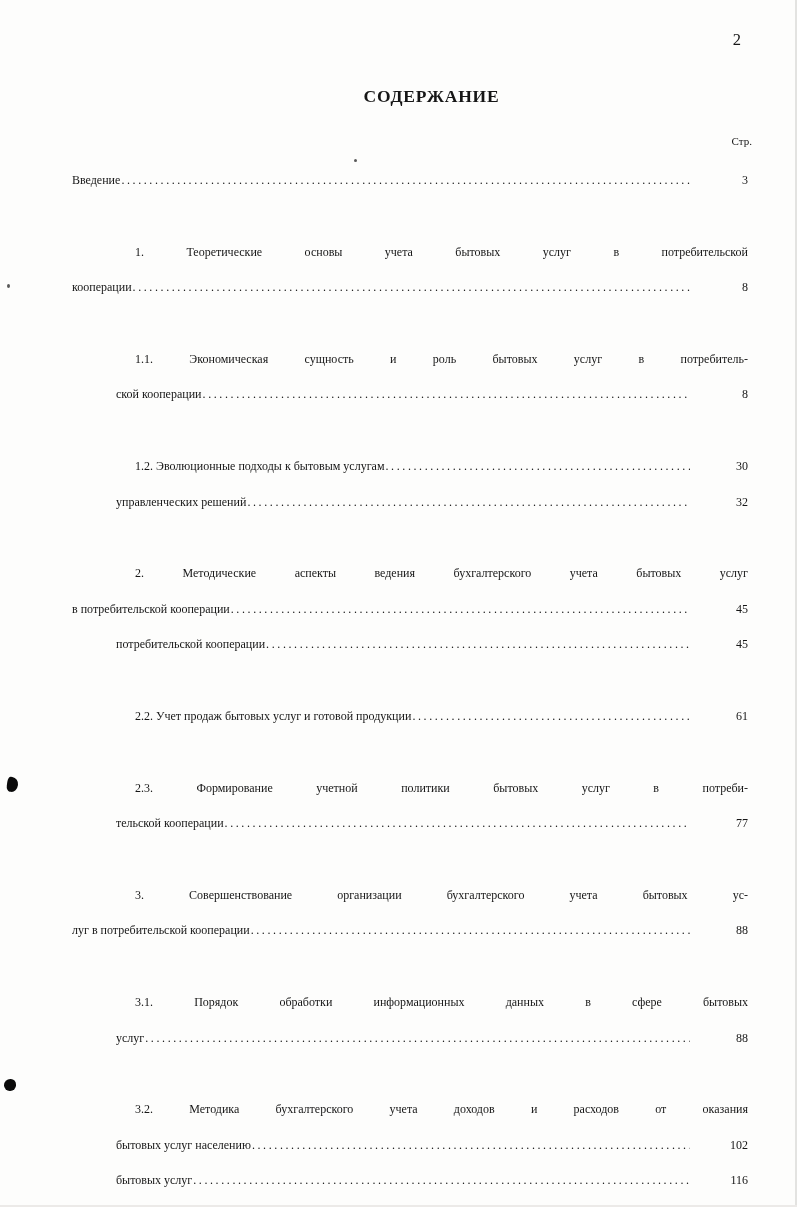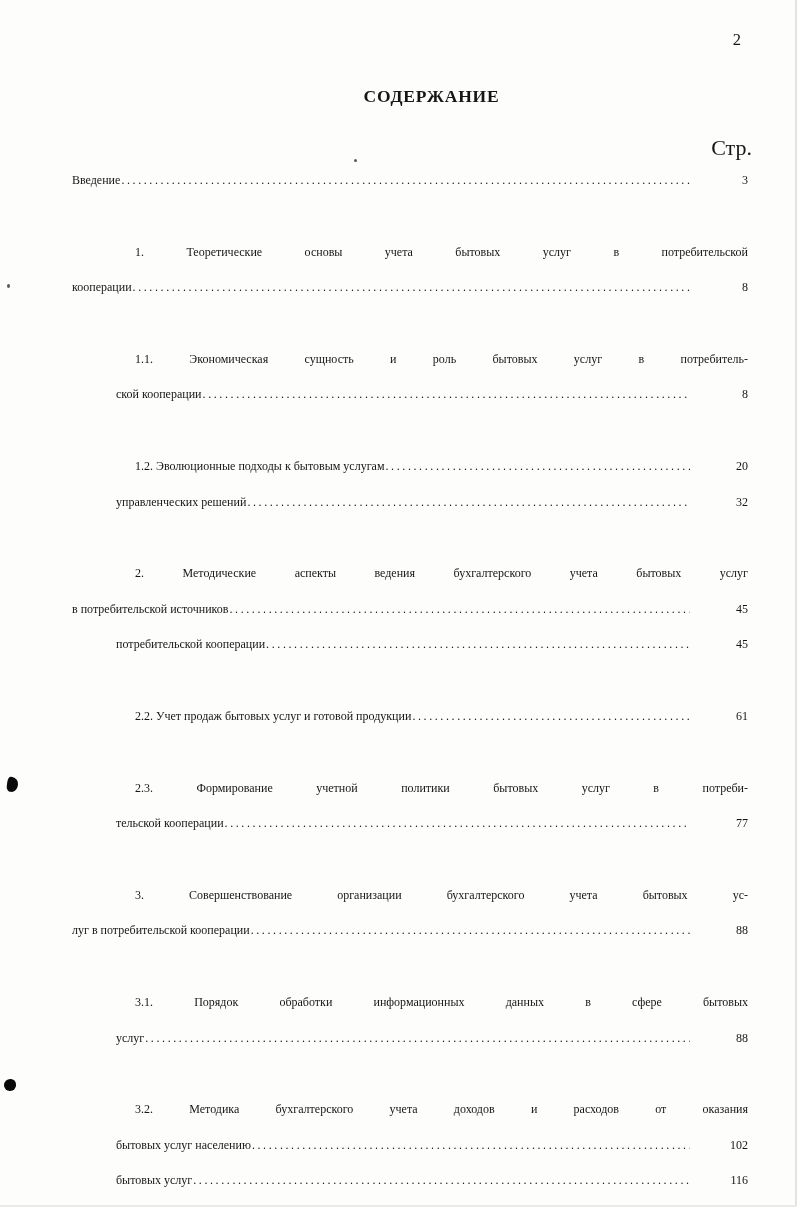--- a/index.html
+++ b/index.html
@@ -32,21 +32,21 @@
     position: absolute; top: 86px; left: 0; right: 0;
     margin: 0;
     text-align: center;
     transform: translateX(33px);
     font-size: 17.5px;
     font-weight: bold;
     letter-spacing: 0.8px;
   }
   .col-header {
     position: absolute; top: 135px; right: 45px;
-    font-size: 22px;
+    font-size: 11px;
   }
   .toc {
     position: absolute; top: 163px; left: 72px;
     width: 676px;
     font-size: 12px;
   }
   .toc-line {
     line-height: 35.6px;
     height: 35.6px;
     overflow: hidden;
@@ -114,30 +114,30 @@
       </div>
       <div class="toc-line indent-para full"><span class="line-text">1.1. Экономическая сущность и роль бытовых услуг в потребитель-</span></div>
       <div class="toc-line indent-hang has-leader">
         <span class="line-text">ской кооперации</span>
         <span class="dots">....................................................................................................................................................................................................................................................................</span>
         <span class="pg">8</span>
       </div>
       <div class="toc-line indent-para has-leader">
         <span class="line-text">1.2. Эволюционные подходы к бытовым услугам</span>
         <span class="dots">....................................................................................................................................................................................................................................................................</span>
-        <span class="pg">20</span>
+        <span class="pg">30</span>
       </div>
       <div class="toc-line indent-hang has-leader">
         <span class="line-text">управленческих решений</span>
         <span class="dots">....................................................................................................................................................................................................................................................................</span>
         <span class="pg">32</span>
       </div>
       <div class="toc-line indent-para full"><span class="line-text">2. Методические аспекты ведения бухгалтерского учета бытовых услуг</span></div>
       <div class="toc-line indent-margin has-leader">
-        <span class="line-text">в потребительской источников</span>
+        <span class="line-text">в потребительской кооперации</span>
         <span class="dots">....................................................................................................................................................................................................................................................................</span>
         <span class="pg">45</span>
       </div>
       <div class="toc-line indent-hang has-leader">
         <span class="line-text">потребительской кооперации</span>
         <span class="dots">....................................................................................................................................................................................................................................................................</span>
         <span class="pg">45</span>
       </div>
       <div class="toc-line indent-para has-leader">
         <span class="line-text">2.2. Учет продаж бытовых услуг и готовой продукции</span>

